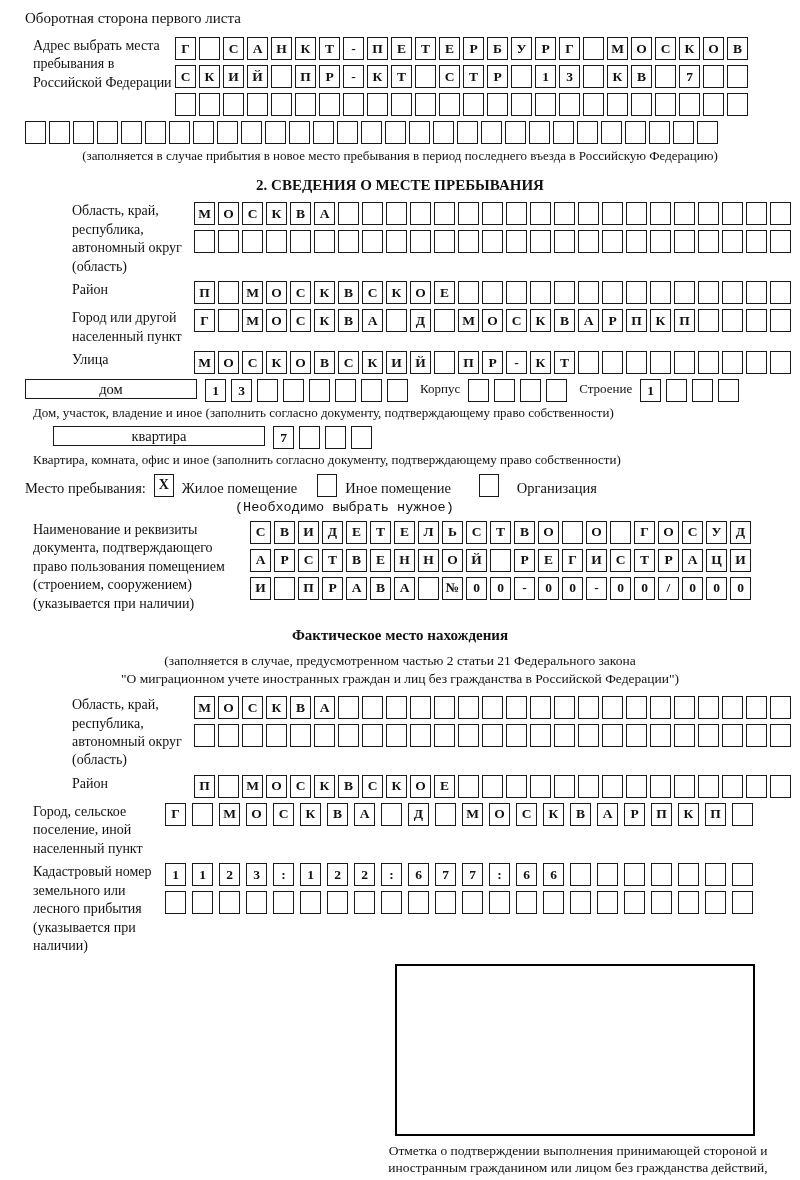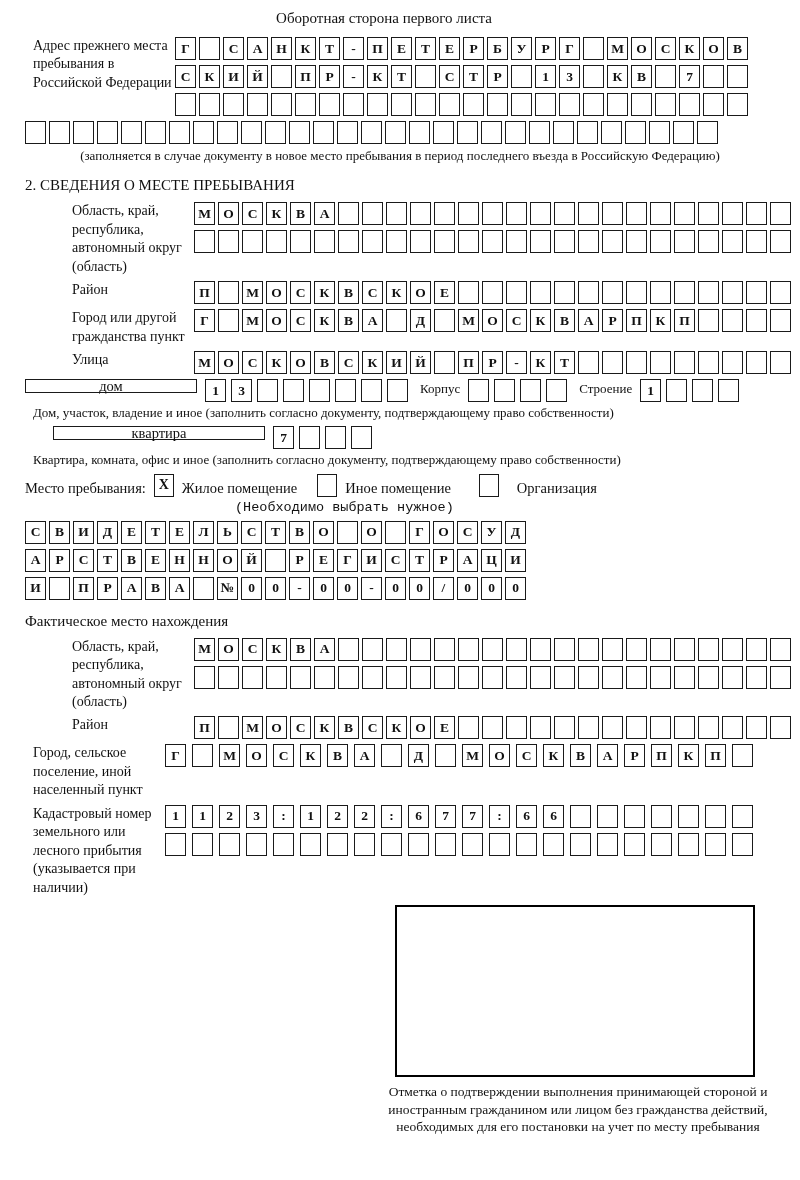--- a/index.html
+++ b/index.html
@@ -3,21 +3,21 @@
 <meta charset="utf-8">
 <style>
   * { box-sizing: border-box; margin: 0; padding: 0; }
   html, body { background: #ffffff; }
   body {
     width: 800px; height: 1180px; overflow: hidden;
     font-family: "Liberation Serif", serif; color: #111;
   }
   .page { padding: 10px 25px 0 25px; }
 
-  .header-note { text-align: center; padding-right: 32px; font-size: 15px; margin-bottom: 10px; }
+  .header-note { text-align: left; padding-right: 32px; font-size: 15px; margin-bottom: 10px; }
 
   .cells { display: flex; gap: 3px; }
   .cells.gap5 { gap: 5px; }
   .cells.gap6 { gap: 6px; }
   .cell {
     width: 21px; height: 23px; flex: 0 0 auto;
     border: 1.6px solid #1a1a1a;
     display: flex; align-items: center; justify-content: center;
     font-size: 13.5px; font-weight: bold; color: #111; background:#fff;
   }
@@ -28,25 +28,25 @@
   .w150 { width: 150px; flex: 0 0 150px; }
   .w130 { width: 130px; flex: 0 0 130px; margin-left: 39px; }
   .w140 { width: 140px; flex: 0 0 140px; }
   .w225 { width: 225px; flex: 0 0 225px; }
 
   .overflow-row { margin: 0 0 4px 0; }
   .caption { font-size: 13px; line-height: 1.25; }
   .caption.center { text-align: center; margin-bottom: 6px; }
   .caption.left { padding-left: 8px; margin: 3px 0 5px 0; }
 
-  .sec-title { text-align: left; font-weight: normal; font-size: 15px; margin: 13px 0 8px 0; }
+  .sec-title { text-align: center; font-weight: bold; font-size: 15px; margin: 13px 0 8px 0; }
 
   .house-row { display: flex; align-items: flex-start; margin-bottom: 3px; }
   .named-box {
-    border: 1.6px solid #1a1a1a; height: 14px;
+    border: 1.6px solid #1a1a1a; height: 20px;
     display: flex; align-items: center; justify-content: center;
     font-size: 14.5px;
   }
   .dom-box { width: 172px; margin-right: 8px; }
   .kv-box { width: 212px; margin-right: 8px; margin-left: 28px; }
   .inline-lbl { font-size: 13px; margin: 2px 8px 0 12px; }
 
   .res-row { display: flex; align-items: flex-end; font-size: 14.5px; margin-top: 4px; }
   .checkbox {
     width: 20px; height: 23px; border: 1.6px solid #1a1a1a;
@@ -71,21 +71,21 @@
   }
 </style>
 </head>
 <body>
 
 <div class="page">
 
   <div class="header-note">Оборотная сторона первого листа</div>
 
   <div class="field-block">
-    <div class="lbl w150">Адрес прежнего места пребывания в Российской Федерации</div>
+    <div class="lbl w150">Адрес выбрать места пребывания в Российской Федерации</div>
     <div class="cellcol">
       <div class="cells">
           <span class="cell">Г</span>
           <span class="cell"></span>
           <span class="cell">С</span>
           <span class="cell">А</span>
           <span class="cell">Н</span>
           <span class="cell">К</span>
           <span class="cell">Т</span>
           <span class="cell">-</span>
@@ -184,21 +184,21 @@
       <span class="cell"></span>
       <span class="cell"></span>
       <span class="cell"></span>
       <span class="cell"></span>
       <span class="cell"></span>
       <span class="cell"></span>
       <span class="cell"></span>
       <span class="cell"></span>
       <span class="cell"></span>
     </div>
-  <div class="caption center">(заполняется в случае документу в новое место пребывания в период последнего въезда в Российскую Федерацию)</div>
+  <div class="caption center">(заполняется в случае прибытия в новое место пребывания в период последнего въезда в Российскую Федерацию)</div>
 
   <div class="sec-title">2. СВЕДЕНИЯ О МЕСТЕ ПРЕБЫВАНИЯ</div>
 
   <div class="field-block">
     <div class="lbl w130">Область, край, республика, автономный округ (область)</div>
     <div class="cellcol">
       <div class="cells">
           <span class="cell">М</span>
           <span class="cell">О</span>
           <span class="cell">С</span>
@@ -280,21 +280,21 @@
         <span class="cell"></span>
         <span class="cell"></span>
         <span class="cell"></span>
         <span class="cell"></span>
         <span class="cell"></span>
         <span class="cell"></span>
       </div>
   </div>
 
   <div class="field-block">
-    <div class="lbl w130">Город или другой гражданства пункт</div>
+    <div class="lbl w130">Город или другой населенный пункт</div>
     <div class="cells">
         <span class="cell">Г</span>
         <span class="cell"></span>
         <span class="cell">М</span>
         <span class="cell">О</span>
         <span class="cell">С</span>
         <span class="cell">К</span>
         <span class="cell">В</span>
         <span class="cell">А</span>
         <span class="cell"></span>
@@ -393,20 +393,21 @@
     <span class="checkbox" style="margin-left:8px;">X</span>
     <span class="res-lbl">Жилое помещение</span>
     <span class="checkbox"></span>
     <span class="res-lbl">Иное помещение</span>
     <span class="checkbox" style="margin-left:8px;"></span>
     <span class="res-lbl" style="margin-left:18px;">Организация</span>
   </div>
   <div class="res-note">(Необходимо выбрать нужное)</div>
 
   <div class="doc-block">
+    <div class="lbl w225">Наименование и реквизиты документа, подтверждающего право пользования помещением (строением, сооружением) (указывается при наличии)</div>
     <div class="cellcol">
       <div class="cells">
           <span class="cell">С</span>
           <span class="cell">В</span>
           <span class="cell">И</span>
           <span class="cell">Д</span>
           <span class="cell">Е</span>
           <span class="cell">Т</span>
           <span class="cell">Е</span>
           <span class="cell">Л</span>
@@ -467,20 +468,24 @@
           <span class="cell">0</span>
           <span class="cell">/</span>
           <span class="cell">0</span>
           <span class="cell">0</span>
           <span class="cell">0</span>
         </div>
     </div>
   </div>
 
   <div class="sec-title">Фактическое место нахождения</div>
+  <div class="law-note">
+    <div>(заполняется в случае, предусмотренном частью 2 статьи 21 Федерального закона</div>
+    <div>"О миграционном учете иностранных граждан и лиц без гражданства в Российской Федерации")</div>
+  </div>
 
   <div class="field-block">
     <div class="lbl w130">Область, край, республика, автономный округ (область)</div>
     <div class="cellcol">
       <div class="cells">
           <span class="cell">М</span>
           <span class="cell">О</span>
           <span class="cell">С</span>
           <span class="cell">К</span>
           <span class="cell">В</span>

